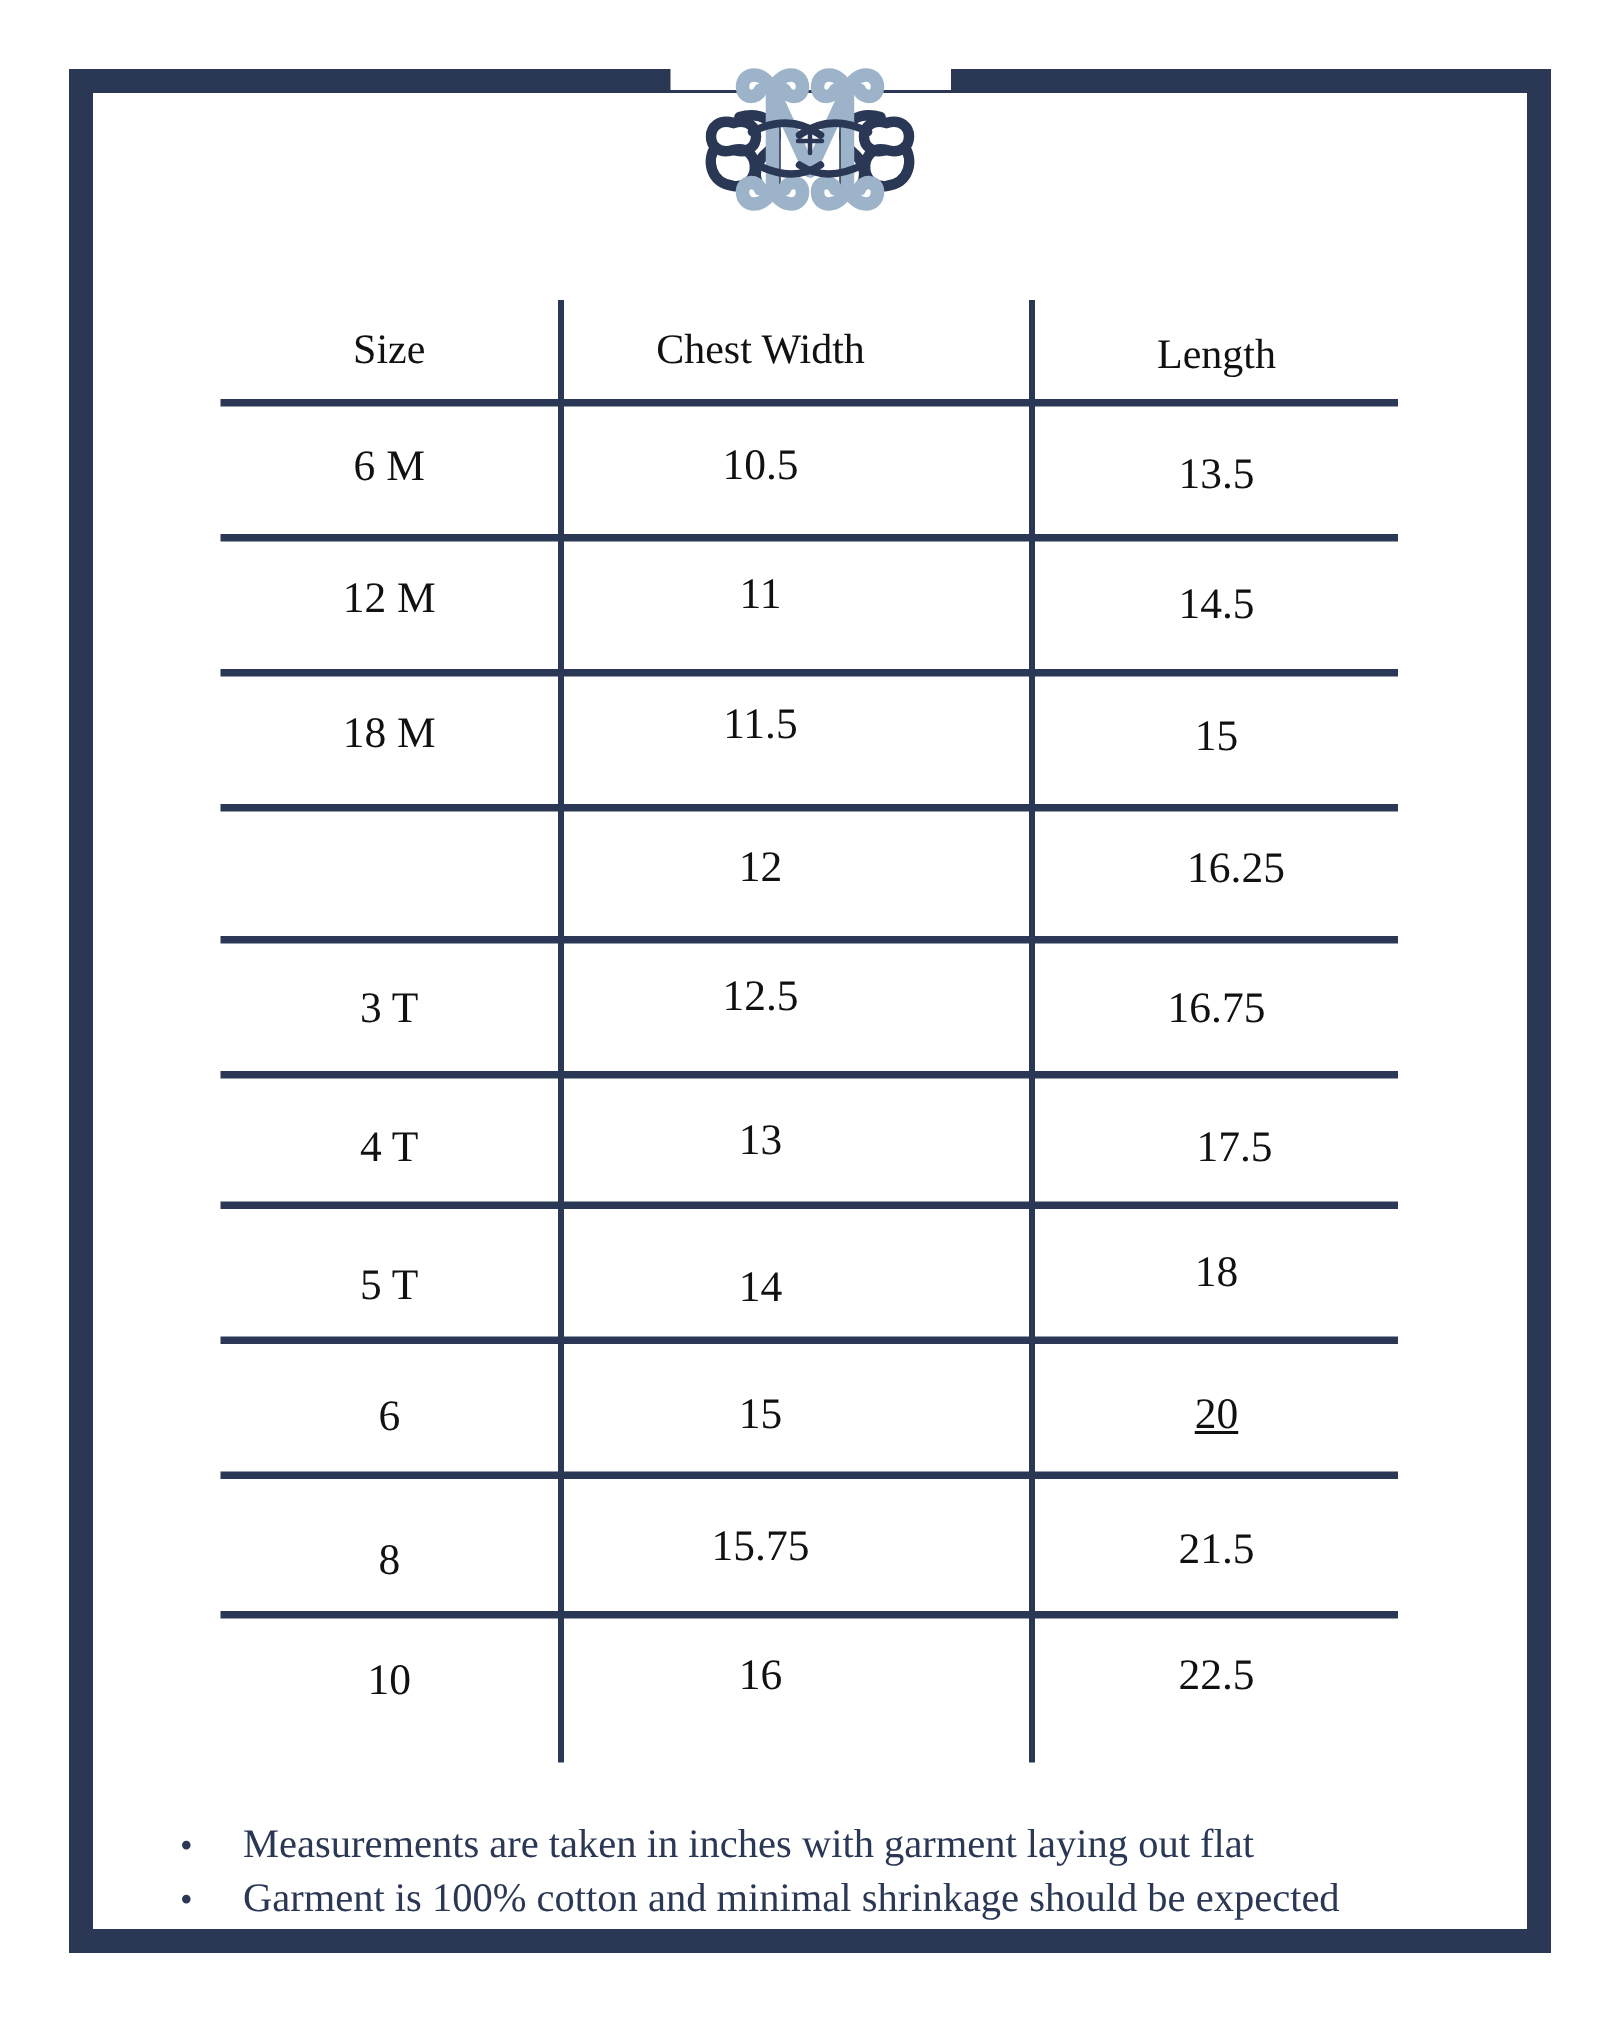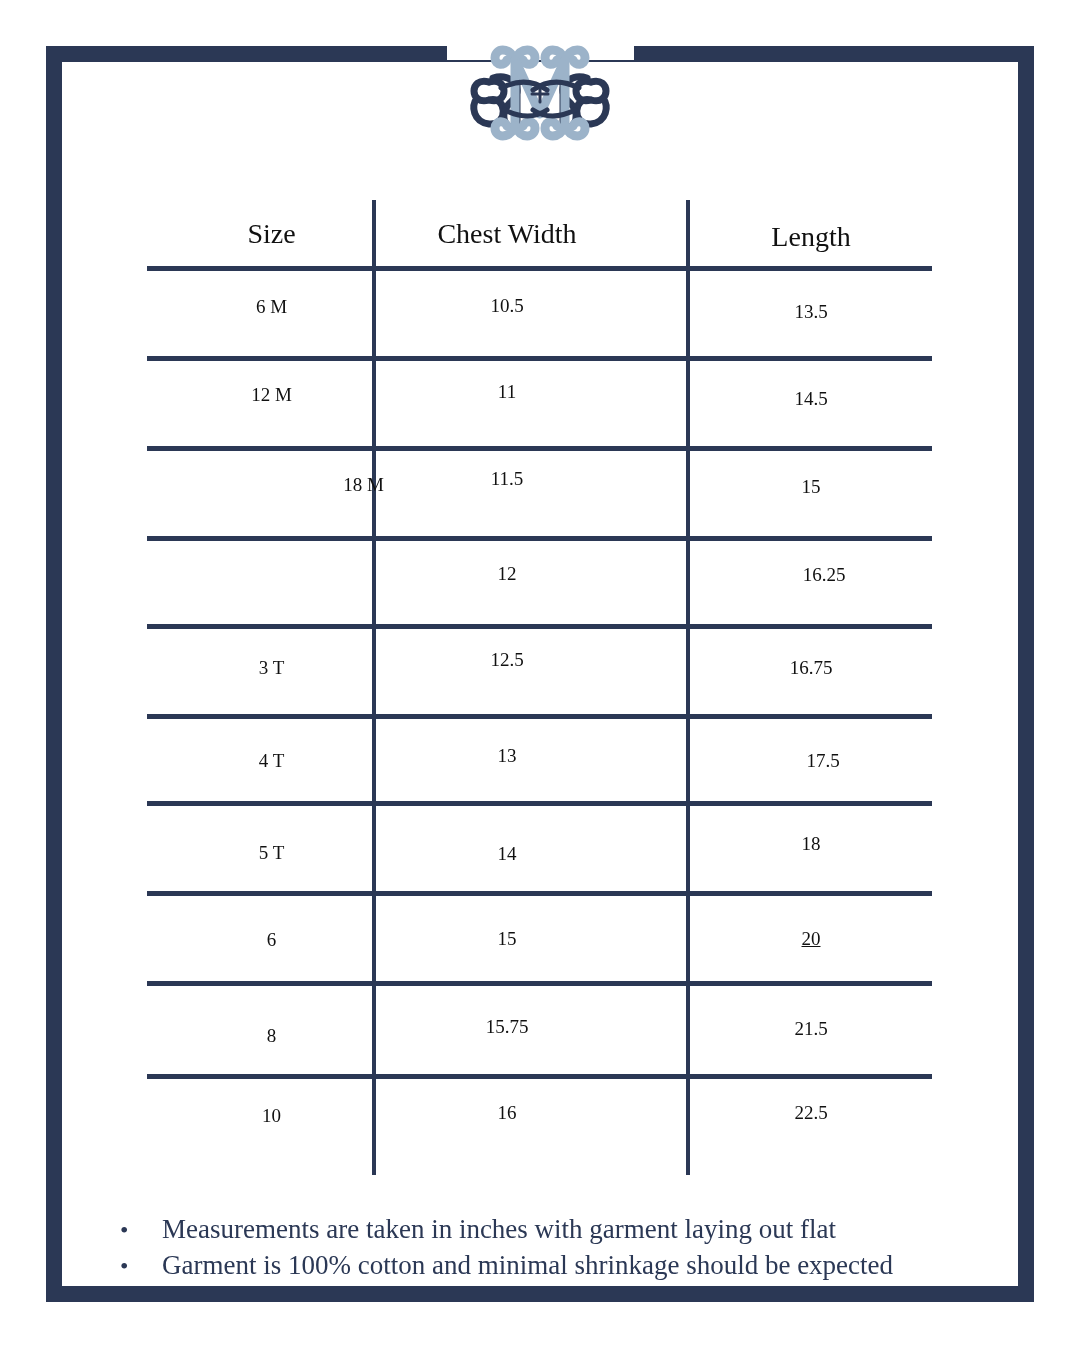--- a/index.html
+++ b/index.html
@@ -73,25 +73,25 @@
     width: 785px;
     height: 5px;
     background: #2b3855;
   }
 
   
   .cell {
     position: absolute;
     text-align: center;
     color: #111111;
-    font-size: 19px;
+    font-size: 29px;
     line-height: 1;
     white-space: nowrap;
   }
-  .col-size   { left: 12px;   width: 225px; }
+  .col-size   { left: 0px;   width: 225px; }
   .col-chest  { left: 229px; width: 262px; }
   .col-length { left: 543px; width: 242px; }
 
   .head-cell { font-size: 28px; }
 
   
   .notes {
     position: absolute;
     left: 110px;
     top: 1212px;
@@ -186,21 +186,21 @@
   <div class="hrule" style="top:874px;"></div>
 
   <div class="cell col-size" style="top:97px;">6 M</div>
   <div class="cell col-chest" style="top:96px;">10.5</div>
   <div class="cell col-length" style="top:102px;">13.5</div>
 
   <div class="cell col-size" style="top:185px;">12 M</div>
   <div class="cell col-chest" style="top:182px;">11</div>
   <div class="cell col-length" style="top:189px;">14.5</div>
 
-  <div class="cell col-size" style="top:275px;text-align:right;">18 M</div>
+  <div class="cell col-size" style="top:275px;">18 M</div>
   <div class="cell col-chest" style="top:269px;">11.5</div>
   <div class="cell col-length" style="top:277px;">15</div>
 
   <div class="cell col-chest" style="top:364px;">12</div>
   <div class="cell col-length" style="top:365px;padding-left:13px;">16.25</div>
 
   <div class="cell col-size" style="top:458px;">3 T</div>
   <div class="cell col-chest" style="top:450px;">12.5</div>
   <div class="cell col-length" style="top:458px;">16.75</div>
 

